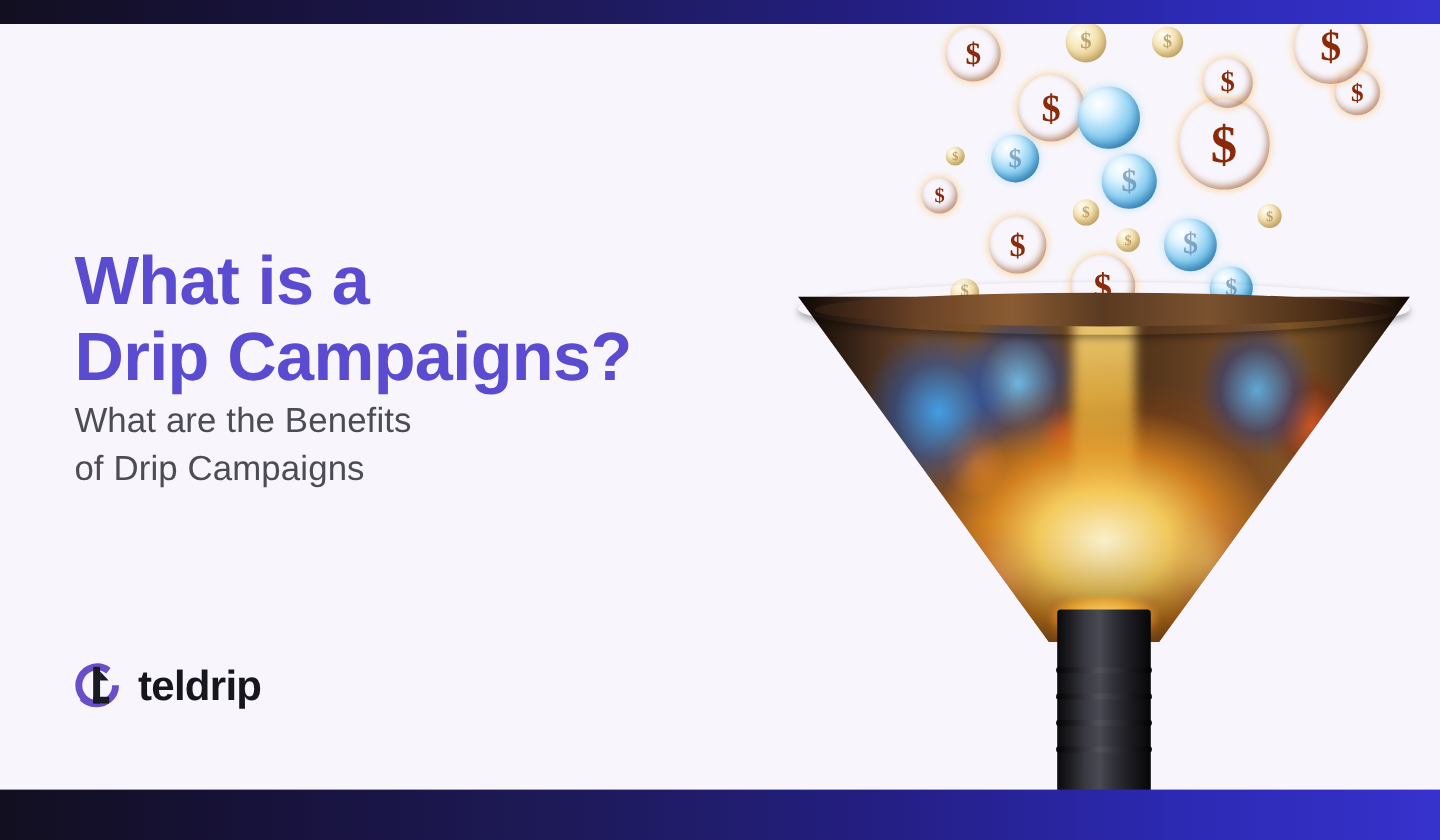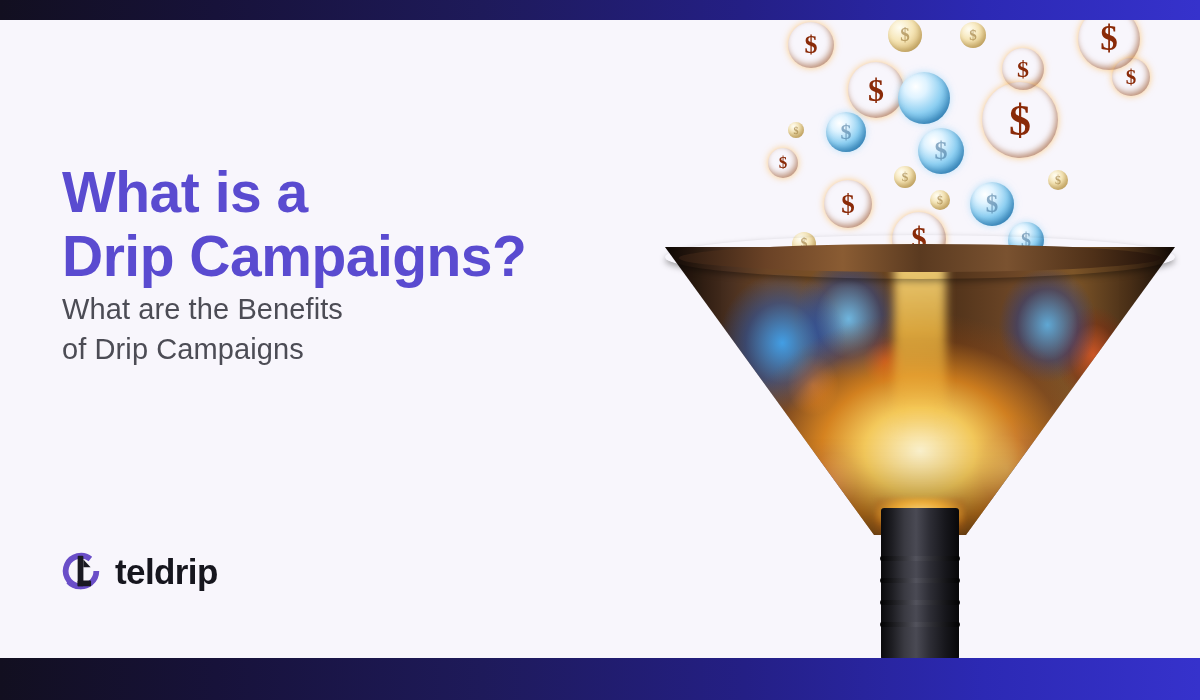--- a/index.html
+++ b/index.html
@@ -33,20 +33,21 @@
     position:absolute; left:62px; top:160px;
     width:620px; z-index:20;
   }
   .headline {
     color:#5a4bd0;
     font-size:57px;
     font-weight:bold;
     line-height:1.13;
     letter-spacing:-0.5px;
     white-space:pre-line;
+    margin-top:42px;
   }
   .subhead {
     color:#4c4c55;
     font-size:29px;
     font-weight:400;
     line-height:1.38;
     letter-spacing:0.1px;
     white-space:pre-line;
   }
 

